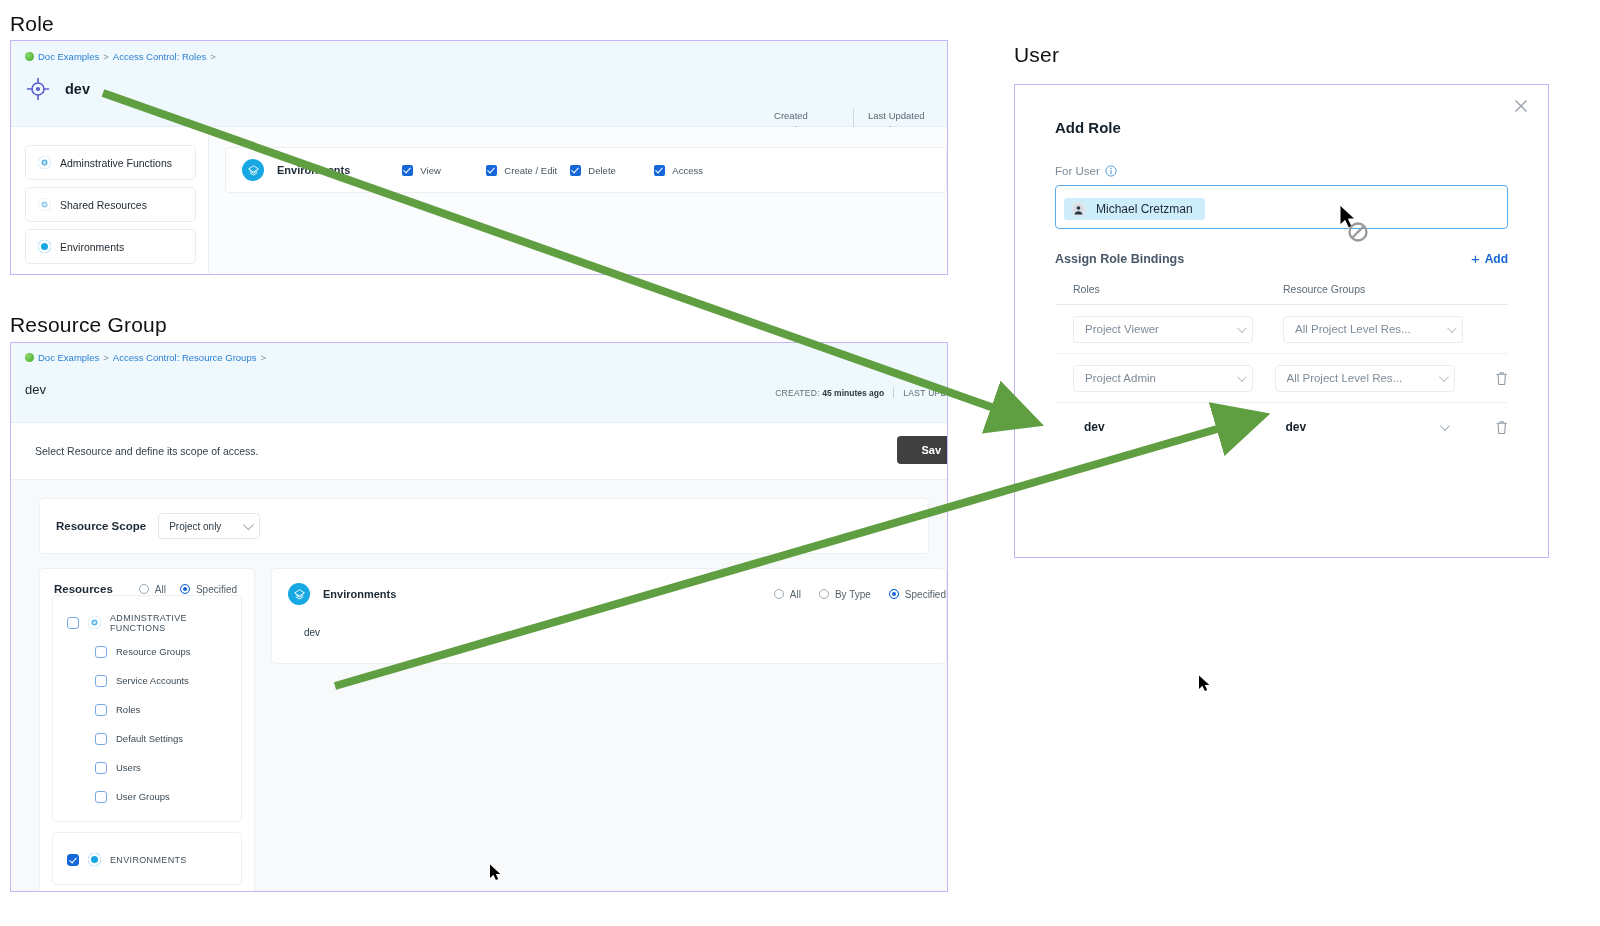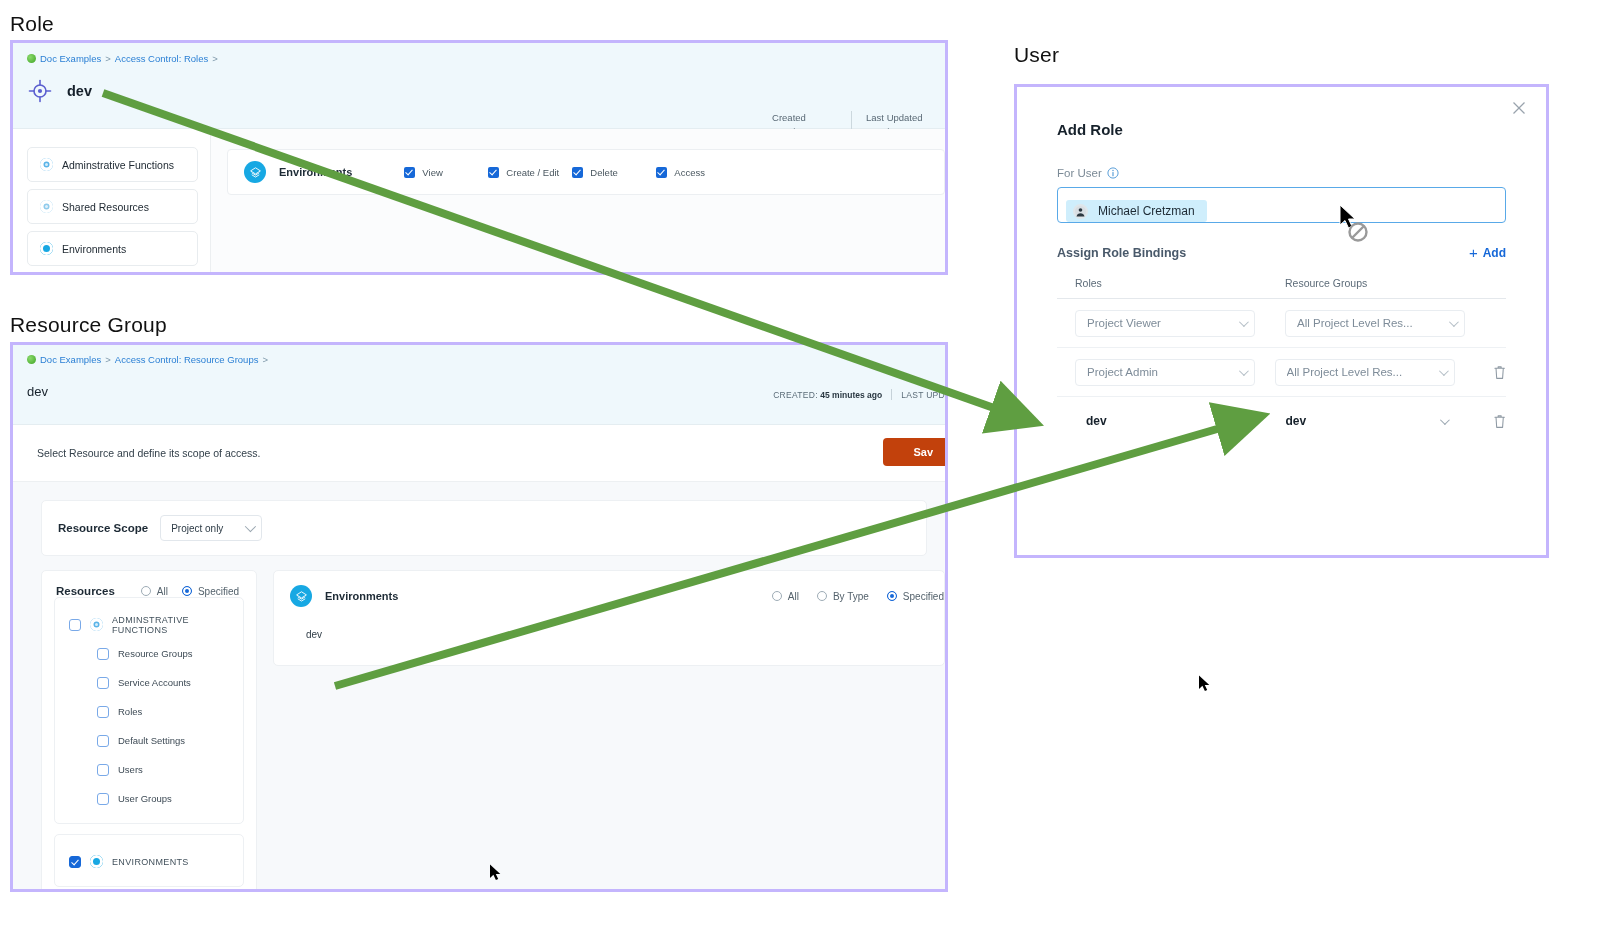--- a/index.html
+++ b/index.html
@@ -11,21 +11,21 @@
   }
   .abs{position:absolute;}
 
   
   .caption{
     font-size:21px;color:#111;letter-spacing:.2px;font-weight:400;
   }
 
   
   .panel{
-    background:#fff;border:3px solid #c4b5fd;box-sizing:border-box;overflow:hidden;
+    background:#fff;border:1px solid #c4b5fd;box-sizing:border-box;overflow:hidden;
   }
 
   
   #role-panel{left:10px;top:40px;width:938px;height:235px;}
   .role-head{
     background:#eff8fc;height:86px;box-sizing:border-box;padding:10px 14px 0 14px;position:relative;
     border-bottom:1px solid #e4edf1;
   }
   .crumb{font-size:9.5px;display:flex;align-items:center;gap:4px;white-space:nowrap;}
   .crumb .leaf{
@@ -82,22 +82,22 @@
   .rg-head{background:#eff8fc;height:80px;box-sizing:border-box;padding:9px 0 0 14px;position:relative;border-bottom:1px solid #e4edf1;}
   .rg-name{font-size:13px;font-weight:400;color:#17222c;margin-top:19px;}
   .rg-meta{position:absolute;right:0;top:44px;font-size:8.5px;color:#5b6c78;display:flex;align-items:center;white-space:nowrap;}
   .rg-meta .k{letter-spacing:.3px;}
   .rg-meta b{color:#2a3842;font-weight:700;}
   .rg-meta .bar{display:inline-block;width:1px;height:11px;background:#c6d2d9;margin:0 9px;}
 
   .rg-sub{height:56px;display:flex;align-items:center;padding:0 0 0 24px;position:relative;background:#fff;border-bottom:1px solid #edf0f2;}
   .rg-sub-txt{font-size:10.5px;color:#34414b;}
   .save-btn{
-    position:absolute;right:-18px;top:13px;background:#c2410c;color:#fff;font-size:11px;font-weight:600;
-    border-radius:4px;padding:8px 30px;
+    position:absolute;right:-18px;top:13px;background:#404040;color:#fff;font-size:11px;font-weight:600;
+    border-radius:4px;padding:8px 24px;
   }
 
   .rg-body{background:#f7f9fb;padding:18px 0 0 0;height:412px;box-sizing:border-box;}
   .scope-card{
     background:#fff;border:1px solid #edf0f3;border-radius:5px;margin:0 18px 14px 28px;height:54px;
     display:flex;align-items:center;padding:0 16px;
   }
   .scope-lbl{font-size:11.5px;font-weight:700;color:#1d2a35;}
   .select{
     margin-left:12px;border:1px solid #e2e7ec;border-radius:4px;height:24px;display:flex;align-items:center;
@@ -131,22 +131,22 @@
   .env-val{font-size:10px;color:#303d47;margin:22px 0 0 32px;}
 
   
   #user-panel{left:1014px;top:84px;width:535px;height:474px;}
   .dlg{padding:26px 40px 0 40px;position:relative;height:100%;box-sizing:border-box;}
   .dlg-x{position:absolute;right:20px;top:14px;width:14px;height:14px;}
   .dlg-title{font-size:15px;font-weight:700;color:#16212b;margin:8px 0 0 0;}
   .foruser{display:flex;align-items:center;gap:5px;font-size:11.5px;color:#7b8a96;margin-top:29px;}
   .info-i{width:12px;height:12px;}
   .user-field{
-    margin-top:8px;border:1px solid #59a9e8;border-radius:4px;height:30px;display:flex;align-items:flex-end;
-    padding:4px 0 0 8px;background:#fff;
+    margin-top:8px;border:1px solid #59a9e8;border-radius:4px;height:30px;display:flex;align-items:flex-start;
+    padding:12px 0 0 8px;background:#fff;
   }
   .user-chip{background:#cfeefc;border-radius:3px;height:22px;display:flex;align-items:center;gap:10px;padding:0 12px 0 7px;}
   .avatar{width:15px;height:15px;border-radius:50%;background:#dfe6ea;display:flex;align-items:center;justify-content:center;flex:none;}
   .chip-name{font-size:12px;color:#1d2a34;}
 
   .bind-row{display:flex;align-items:center;margin-top:22px;}
   .bind-title{font-size:12.5px;font-weight:700;color:#49596a;}
   .add-link{margin-left:auto;color:#1668d8;font-size:12px;font-weight:700;display:flex;align-items:center;gap:5px;}
   .plus{font-size:15px;line-height:1;font-weight:400;}
 

